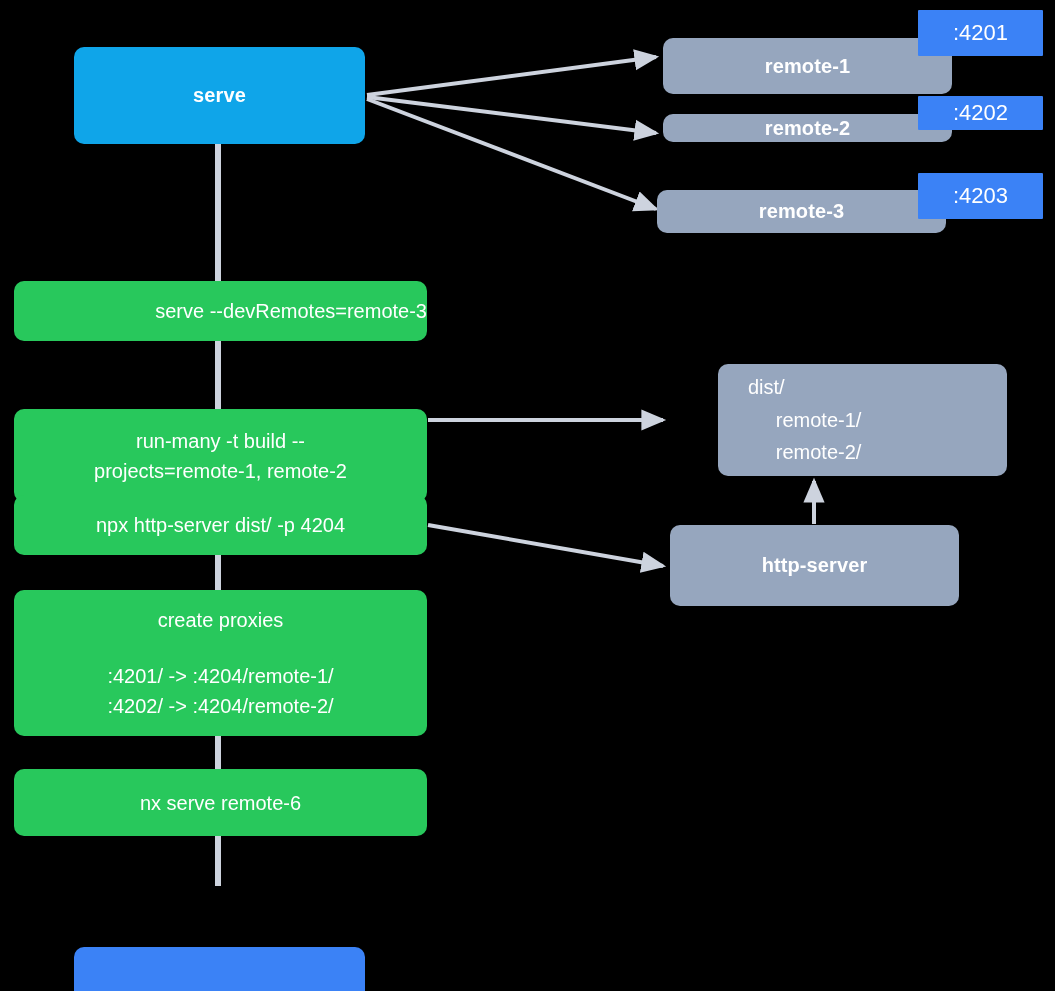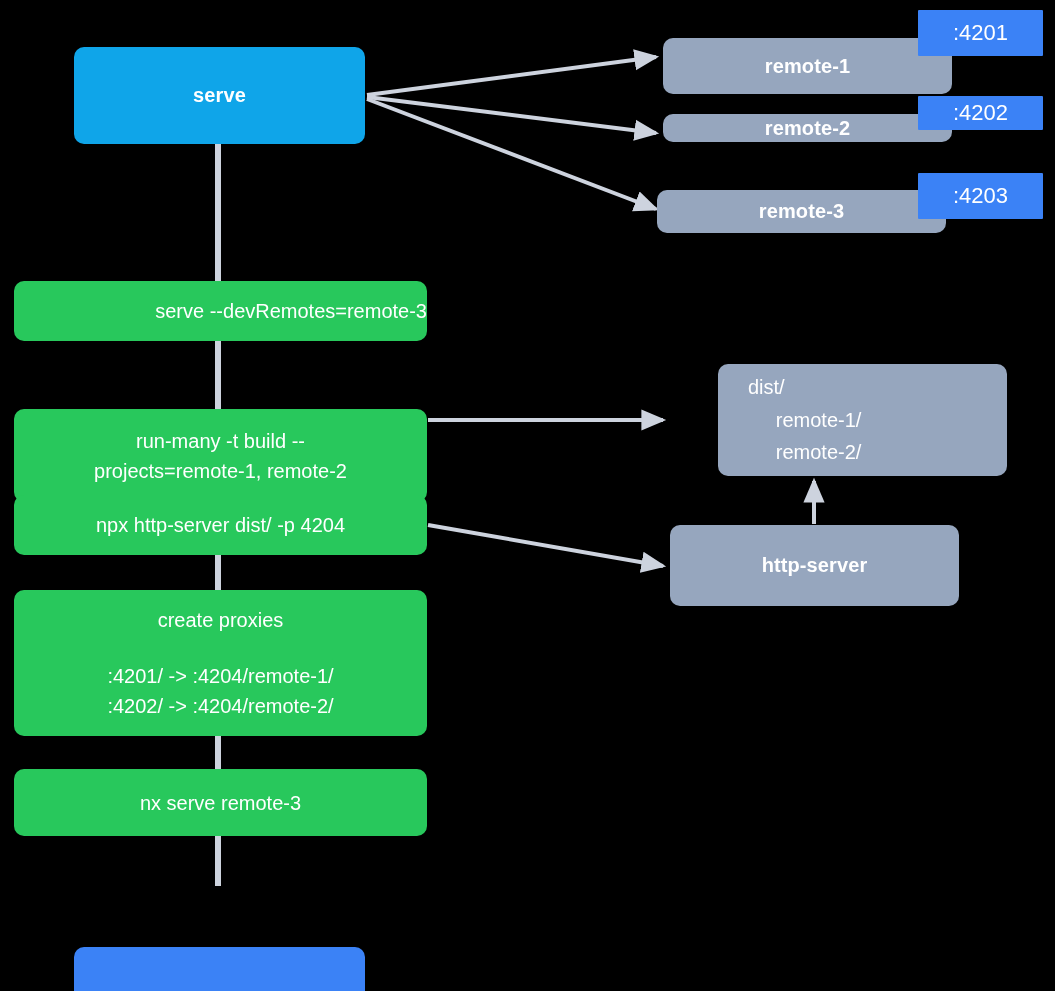--- a/index.html
+++ b/index.html
@@ -161,21 +161,21 @@
   </div>
 
   <div class="node node-green" style="left:14px; top:590px; width:413px; height:146px;">
     <div class="lbl-plain">create proxies</div>
     <div class="proxy-gap"></div>
     <div class="lbl-plain">:4201/ -&gt; :4204/remote-1/</div>
     <div class="lbl-plain">:4202/ -&gt; :4204/remote-2/</div>
   </div>
 
   <div class="node node-green" style="left:14px; top:769px; width:413px; height:67px;">
-    <div class="lbl-plain">nx serve remote-3</div>
+    <div class="lbl-plain">nx serve remote-6</div>
   </div>
 
   <div class="node node-served" style="left:74px; top:907px; width:291px; height:117px;margin-top:40px;">
     <div class="lbl-bold">served host</div>
   </div>
 
   <div class="node node-gray node-dist" style="left:670px; top:364px; width:289px; height:112px;margin-left:48px;">
     <div class="dist-line">dist/</div>
     <div class="dist-line">     remote-1/</div>
     <div class="dist-line">     remote-2/</div>

